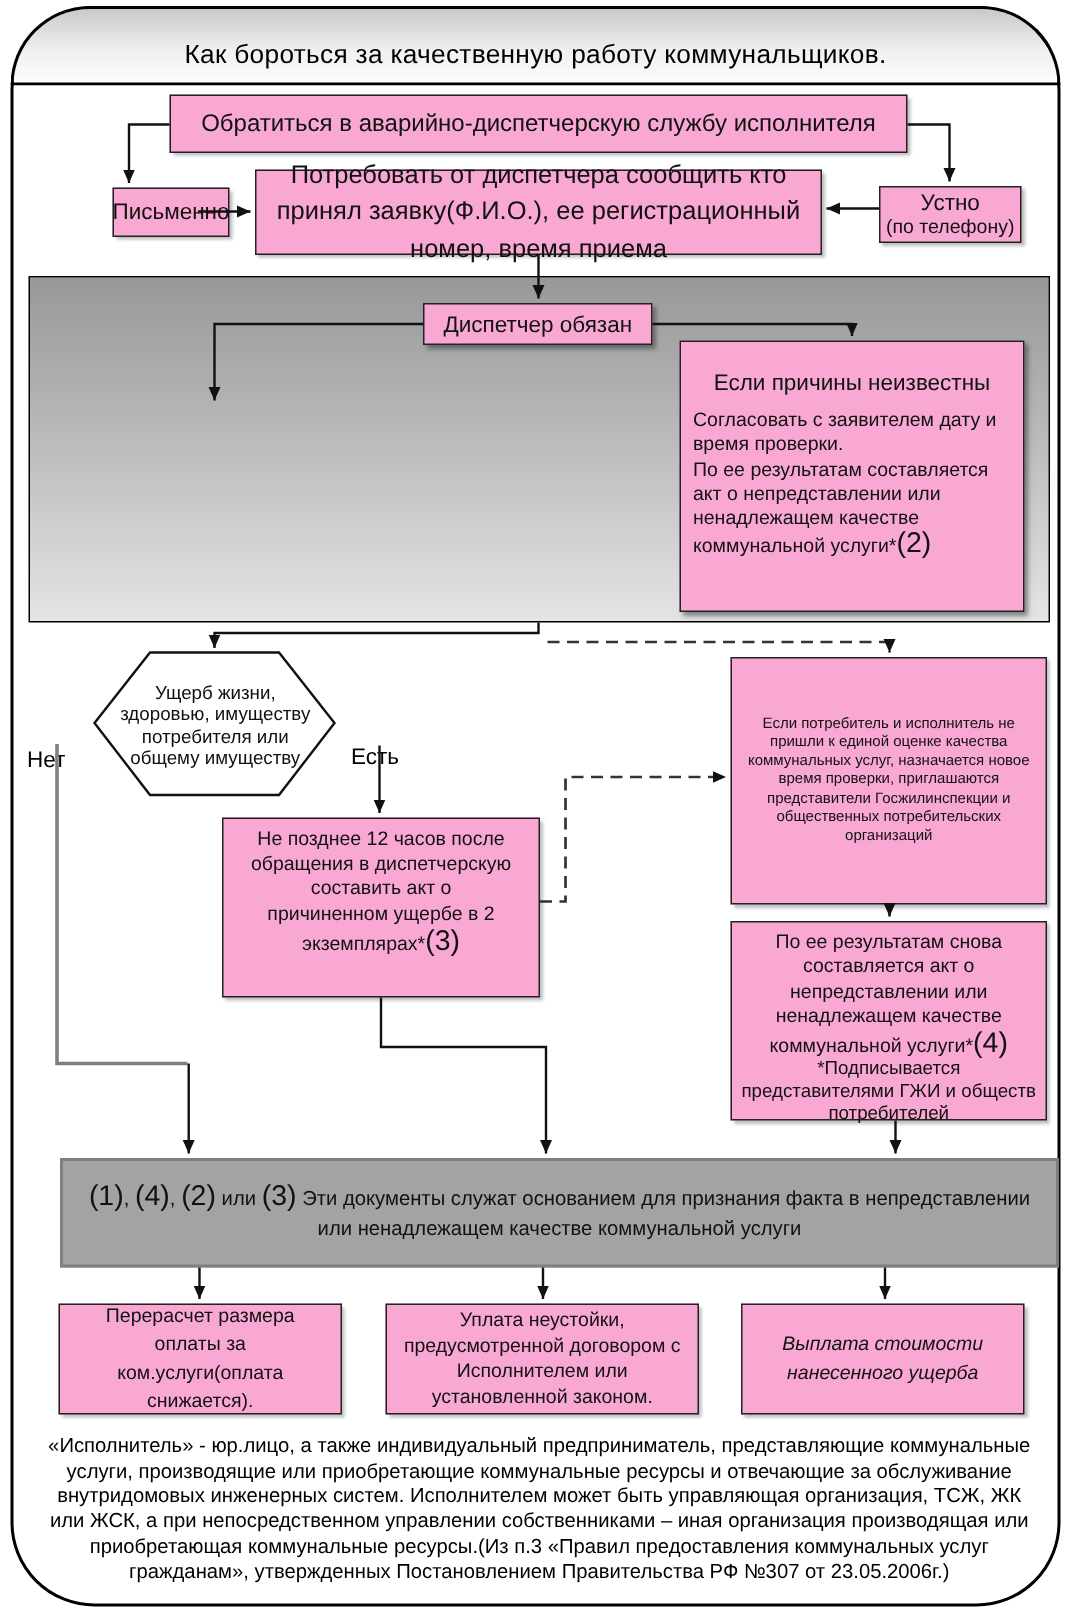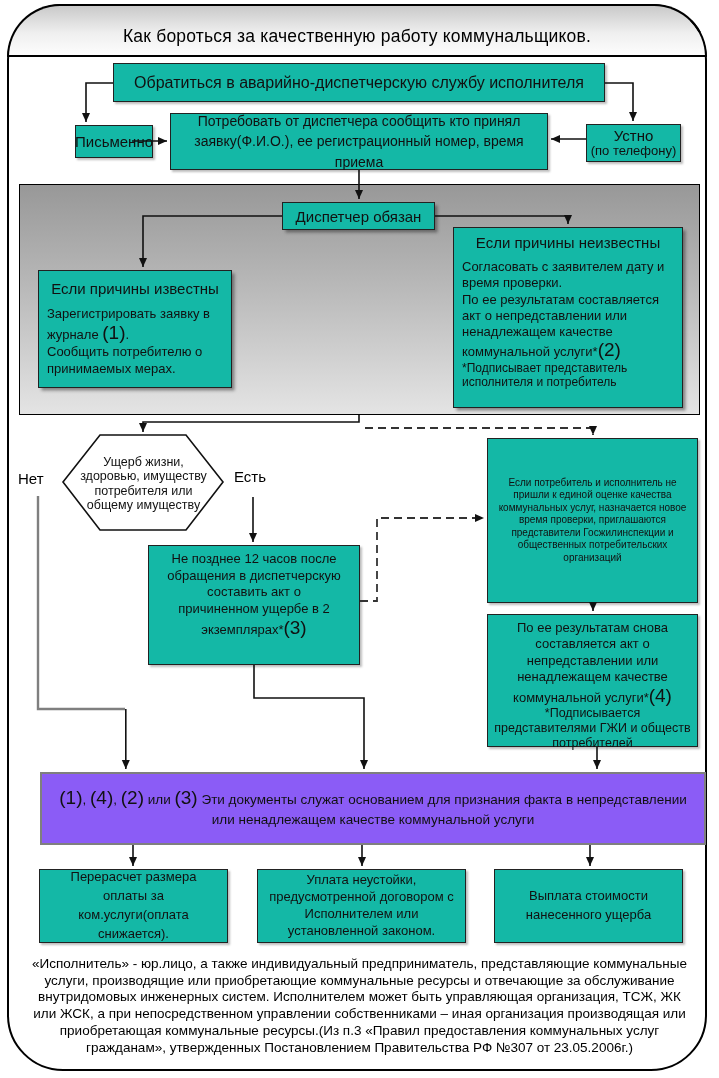--- a/index.html
+++ b/index.html
@@ -9,41 +9,41 @@
   
   .frame{position:absolute;left:7px;top:4px;width:700px;height:1067px;
          border:2px solid #000;border-radius:56px;background:#fff;box-sizing:border-box;}
   .headerband{position:absolute;left:7px;top:4px;width:700px;height:53px;
          border:2px solid #000;border-bottom:2px solid #000;
          border-radius:56px 56px 0 0;box-sizing:border-box;
          background:linear-gradient(180deg,#c9c9c9 0%,#efefef 55%,#fdfdfd 100%);
          display:flex;align-items:flex-end;justify-content:center;}
   .headerband .title{font-size:17.5px;color:#000;padding-bottom:8px;letter-spacing:.2px;}
 
-  .node{position:absolute;background:#14b8a6;border:1.5px solid #222;box-sizing:border-box;
+  .node{position:absolute;background:#f9a8d4;border:1.5px solid #222;box-sizing:border-box;
         display:flex;align-items:center;justify-content:center;text-align:center;
         box-shadow:2px 2px 2px rgba(110,110,110,.45);}
 
   .grayPanel{position:absolute;left:19px;top:184px;width:681px;height:231px;
         border:1.5px solid #000;box-sizing:border-box;
         background:linear-gradient(180deg,#989898 0%,#b9b9b9 45%,#e4e4e4 100%);}
 
   .whiteOnGray{box-shadow:2.5px 2.5px 3px rgba(40,40,40,.5);}
 
   .bignum{font-size:19px;line-height:1;}
   .fine{font-size:12px;text-align:left;line-height:1.2;}
 
-  .lbl{position:absolute;font-size:15px;color:#000;}
+  .lbl{position:absolute;font-size:15px;color:#000;margin-top:28px;}
 
   .hexText{position:absolute;left:80px;top:441px;width:127px;height:85px;
         display:flex;align-items:center;justify-content:center;text-align:center;
         font-size:12.5px;line-height:1.16;}
 
   .wideBox{position:absolute;left:40px;top:772px;width:666px;height:73px;
-        border:2.5px solid #7f7f7f;box-sizing:border-box;background:#8b5cf6;
+        border:2.5px solid #7f7f7f;box-sizing:border-box;background:#a3a3a3;
         display:flex;align-items:center;justify-content:center;}
   .wideBox .inner{font-size:13.5px;text-align:center;line-height:1.45;padding:0 14px;}
 
   .footer{position:absolute;left:30px;top:956px;width:659px;
         font-size:13.5px;line-height:1.24;text-align:center;color:#000;}
 
   svg.wires{position:absolute;left:0;top:0;width:719px;height:1078px;pointer-events:none;}
 </style>
 </head>
 <body>
@@ -61,44 +61,36 @@
 
   <div class="node" style="left:39px;top:125px;width:78px;height:33px;font-size:15px;margin-left:36px;">
     <span>Письменно</span>
   </div>
 
   <div class="node" style="left:586px;top:124px;width:95px;height:38px;flex-direction:column;line-height:1.1;">
     <span style="font-size:15px;">Устно</span>
     <span style="font-size:13px;">(по телефону)</span>
   </div>
 
-  <div class="node" style="left:170px;top:113px;width:378px;height:57px;font-size:14px;line-height:1.45;padding:0 10px;">
+  <div class="node" style="left:170px;top:113px;width:378px;height:57px;font-size:17px;line-height:1.45;padding:0 10px;">
     <span>Потребовать от диспетчера сообщить кто принял заявку(Ф.И.О.), ее регистрационный номер, время приема</span>
   </div>
 
   <div class="grayPanel"></div>
 
   <div class="node whiteOnGray" style="left:282px;top:202px;width:153px;height:28px;font-size:15px;">
     <span>Диспетчер обязан</span>
   </div>
 
-  <div class="node whiteOnGray" style="left:38px;top:270px;width:194px;height:118px;flex-direction:column;justify-content:flex-start;padding:6px 8px;">
-    <div style="font-size:15px;margin:3px 0 9px 0;">Если причины известны</div>
-    <div style="font-size:13px;text-align:left;width:100%;line-height:1.3;">
-      <span>Зарегистрировать заявку в журнале </span><span class="bignum">(1)</span><span>.</span>
-      <div>Сообщить потребителю о принимаемых мерах.</div>
-    </div>
-  </div>
 
-  <div class="node whiteOnGray" style="left:453px;top:227px;width:230px;height:181px;flex-direction:column;justify-content:flex-start;padding:4px 8px;">
+  <div class="node whiteOnGray" style="left:453px;top:227px;width:230px;height:181px;flex-direction:column;justify-content:flex-start;padding:17px 8px;">
     <div style="font-size:15px;margin:2px 0 8px 0;">Если причины неизвестны</div>
     <div style="font-size:13px;text-align:left;width:100%;line-height:1.25;">
       <div>Согласовать с заявителем дату и время проверки.</div>
       <div><span>По ее результатам составляется акт о непредставлении или ненадлежащем качестве коммунальной услуги*</span><span class="bignum">(2)</span></div>
-      <div class="fine">*Подписывает представитель исполнителя и потребитель</div>
     </div>
   </div>
 
   <div class="lbl" style="left:18px;top:470px;">Нет</div>
   <div class="lbl" style="left:234px;top:468px;">Есть</div>
   <div class="hexText">Ущерб жизни, здоровью, имуществу потребителя или общему имуществу</div>
 
   <div class="node" style="left:148px;top:545px;width:212px;height:120px;flex-direction:column;justify-content:flex-start;padding:5px 17px;">
     <div style="font-size:13px;line-height:1.28;">
       <span>Не позднее 12 часов после обращения в диспетчерскую составить акт о причиненном ущербе в 2 экземплярах*</span><span class="bignum">(3)</span>
@@ -121,21 +113,21 @@
       <span class="bignum">(1)</span><span>, </span><span class="bignum">(4)</span><span>, </span><span class="bignum">(2)</span><span> или </span><span class="bignum">(3)</span><span> Эти документы служат основанием для признания факта в непредставлении или ненадлежащем качестве коммунальной услуги</span>
     </div>
   </div>
 
   <div class="node" style="left:39px;top:869px;width:189px;height:74px;font-size:13px;line-height:1.45;padding:0 8px;">
     <span>Перерасчет размера оплаты за ком.услуги(оплата снижается).</span>
   </div>
   <div class="node" style="left:257px;top:869px;width:209px;height:74px;font-size:13px;line-height:1.3;padding:0 8px;">
     <span>Уплата неустойки, предусмотренной договором с Исполнителем или установленной законом.</span>
   </div>
-  <div class="node" style="left:494px;top:869px;width:189px;height:74px;font-size:13px;line-height:1.45;padding:0 8px;">
+  <div class="node" style="left:494px;top:869px;width:189px;height:74px;font-size:13px;line-height:1.45;padding:0 8px;font-style:italic;">
     <span>Выплата стоимости нанесенного ущерба</span>
   </div>
 
   <div class="footer">«Исполнитель» - юр.лицо, а также индивидуальный предприниматель, представляющие коммунальные услуги, производящие или приобретающие коммунальные ресурсы и отвечающие за обслуживание внутридомовых инженерных систем. Исполнителем может быть управляющая организация, ТСЖ, ЖК или ЖСК, а при непосредственном управлении собственниками – иная организация производящая или приобретающая коммунальные ресурсы.(Из п.3 «Правил предоставления коммунальных услуг гражданам», утвержденных Постановлением Правительства РФ №307 от 23.05.2006г.)</div>
 
   <svg class="wires" viewBox="0 0 719 1078" xmlns="http://www.w3.org/2000/svg">
     <defs>
       <marker id="ah" viewBox="0 0 10 8" refX="9" refY="4" markerWidth="10" markerHeight="9" markerUnits="userSpaceOnUse" orient="auto-start-reverse">
         <path d="M0,0 L9,4 L0,8 Z" fill="#111"></path>
       </marker>

